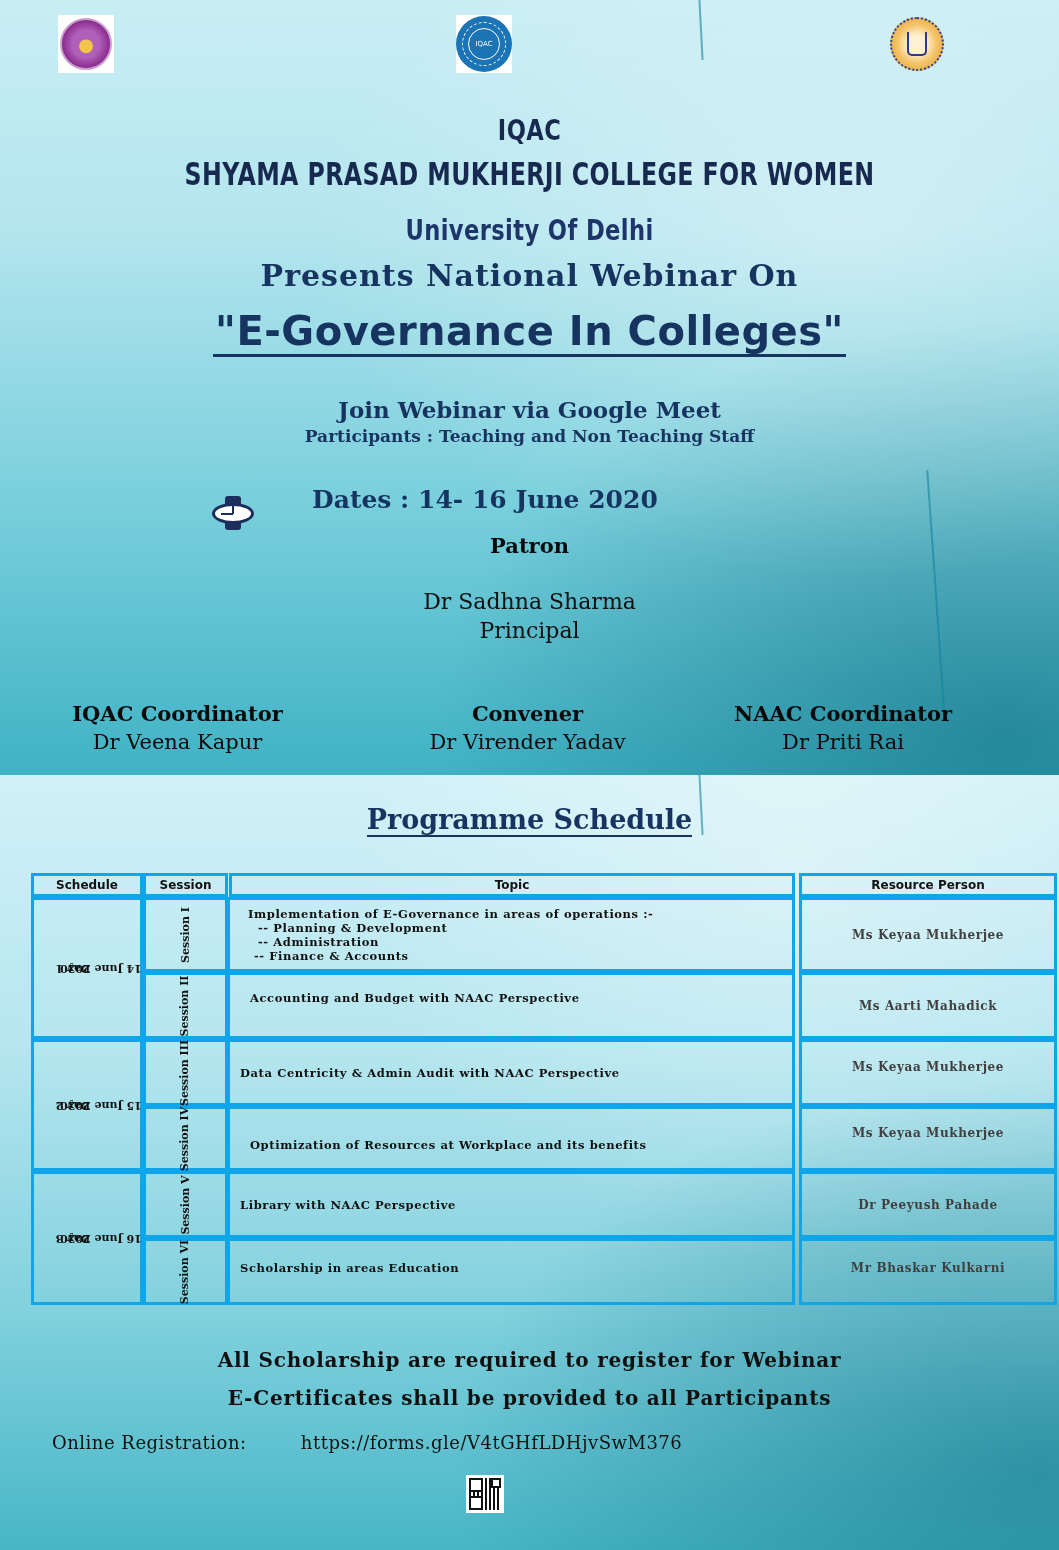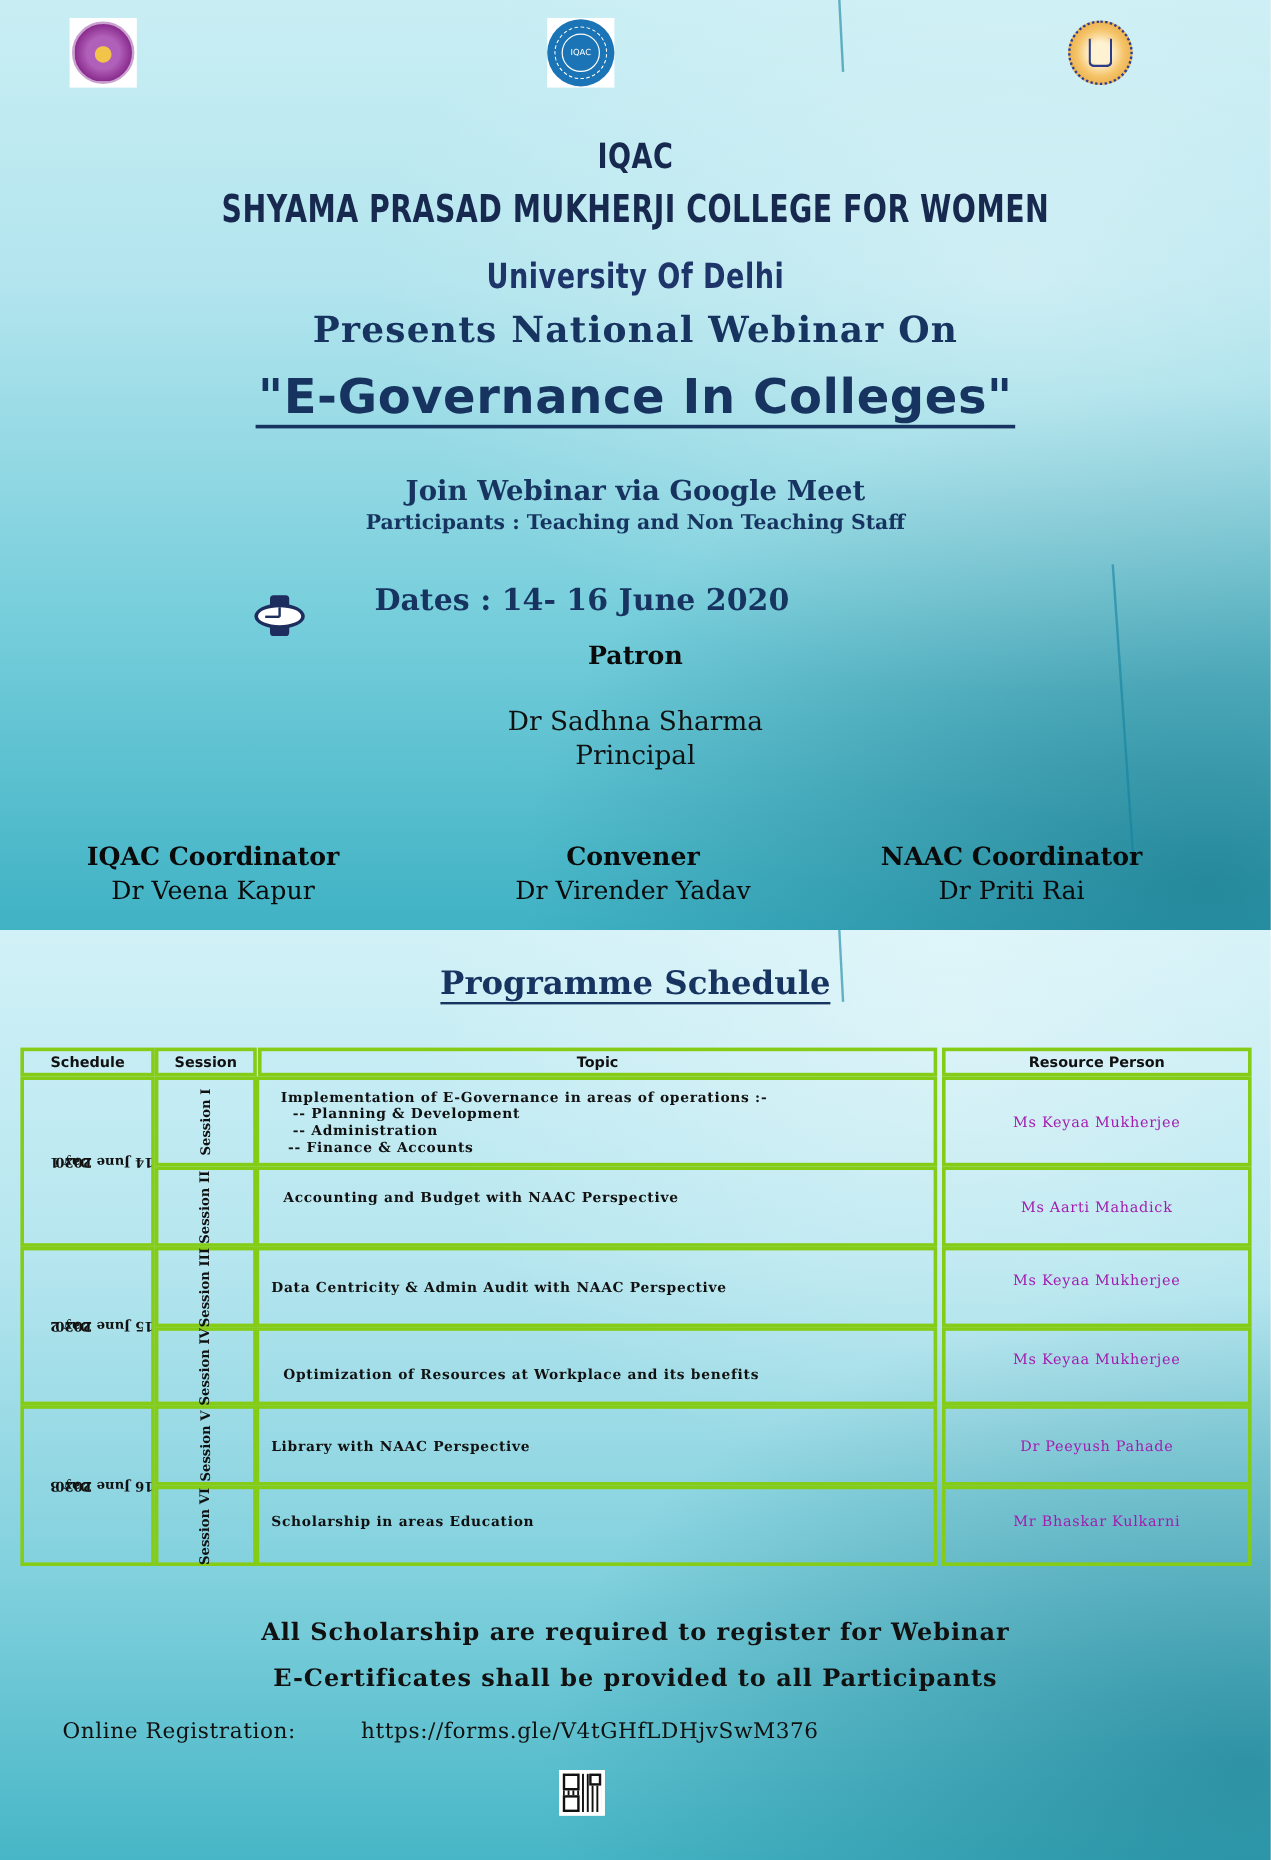--- a/index.html
+++ b/index.html
@@ -58,28 +58,28 @@
   .coord .role { font-family: "DejaVu Serif", serif; font-weight: bold; font-size: 21px; }
   .coord .name { font-family: "DejaVu Serif", serif; font-size: 21px; margin-top: 4px; }
   .coord-1 { left: 0px; width: 355px; }
   .coord-2 { left: 360px; width: 335px; }
   .coord-3 { left: 668px; width: 350px; }
 
   .schedule-title { top: 804px; font-size: 27px; font-weight: bold; font-family: "DejaVu Serif", serif; color: #17335f; }
   .schedule-title span { border-bottom: 2.5px solid #17335f; }
 
   .tbl { position: absolute; left: 17px; top: 873px; width: 1026px; height: 432px; }
-  .cell { position: absolute; border: 3px solid #84cc16; display: flex; align-items: center; }
+  .cell { position: absolute; border: 3px solid #0ea5e9; display: flex; align-items: center; margin-left: 14px; }
   .hdr { justify-content: center; font-family: "DejaVu Sans", sans-serif; font-weight: bold; font-size: 12px; color: #111; }
   .vert { justify-content: center; }
   .vert span { transform: rotate(-90deg); white-space: nowrap; font-family: "DejaVu Serif", serif; font-weight: bold; font-size: 11px; color: #111; transform-origin: center; display:block; text-align:center; line-height: 14px; }
   .topic { padding-left: 10px; font-family: "DejaVu Serif", serif; font-weight: bold; font-size: 11.5px; color: #111; letter-spacing: 0.6px; }
   .topic.multi { flex-direction: column; align-items: flex-start; justify-content: center; line-height: 14px; padding-left: 18px; }
   .topic .sub { padding-left: 10px; }
-  .res { justify-content: center; font-family: "DejaVu Serif", serif; font-weight: normal; font-size: 12px; color: #a21caf; letter-spacing: 0.6px; }
+  .res { justify-content: center; font-family: "DejaVu Serif", serif; font-weight: bold; font-size: 12px; color: #404040; letter-spacing: 0.6px; }
 
   .note1 { top: 1348px; font-size: 20px; font-weight: bold; font-family: "DejaVu Serif", serif; color: #111; letter-spacing: 0.8px; }
   .note2 { top: 1386px; font-size: 20px; font-weight: bold; font-family: "DejaVu Serif", serif; color: #111; letter-spacing: 0.8px; }
   .reg { position: absolute; top: 1432px; left: 52px; font-family: "DejaVu Serif", serif; font-size: 18px; color: #111; letter-spacing: 0.5px; }
   .reg .url { margin-left: 48px; }
   .qr { position: absolute; left: 466px; top: 1475px; width: 38px; height: 38px; background:
         linear-gradient(90deg, #111 25%, transparent 25%, transparent 50%, #111 50%, #111 75%, transparent 75%) 0 0/8px 8px,
         #fff; border: 3px solid #fff; }
   .qr::before, .qr::after { content:""; position:absolute; width:10px; height:10px; border:2px solid #111; background:#fff; }
   .qr::before { left:0; top:0; }

